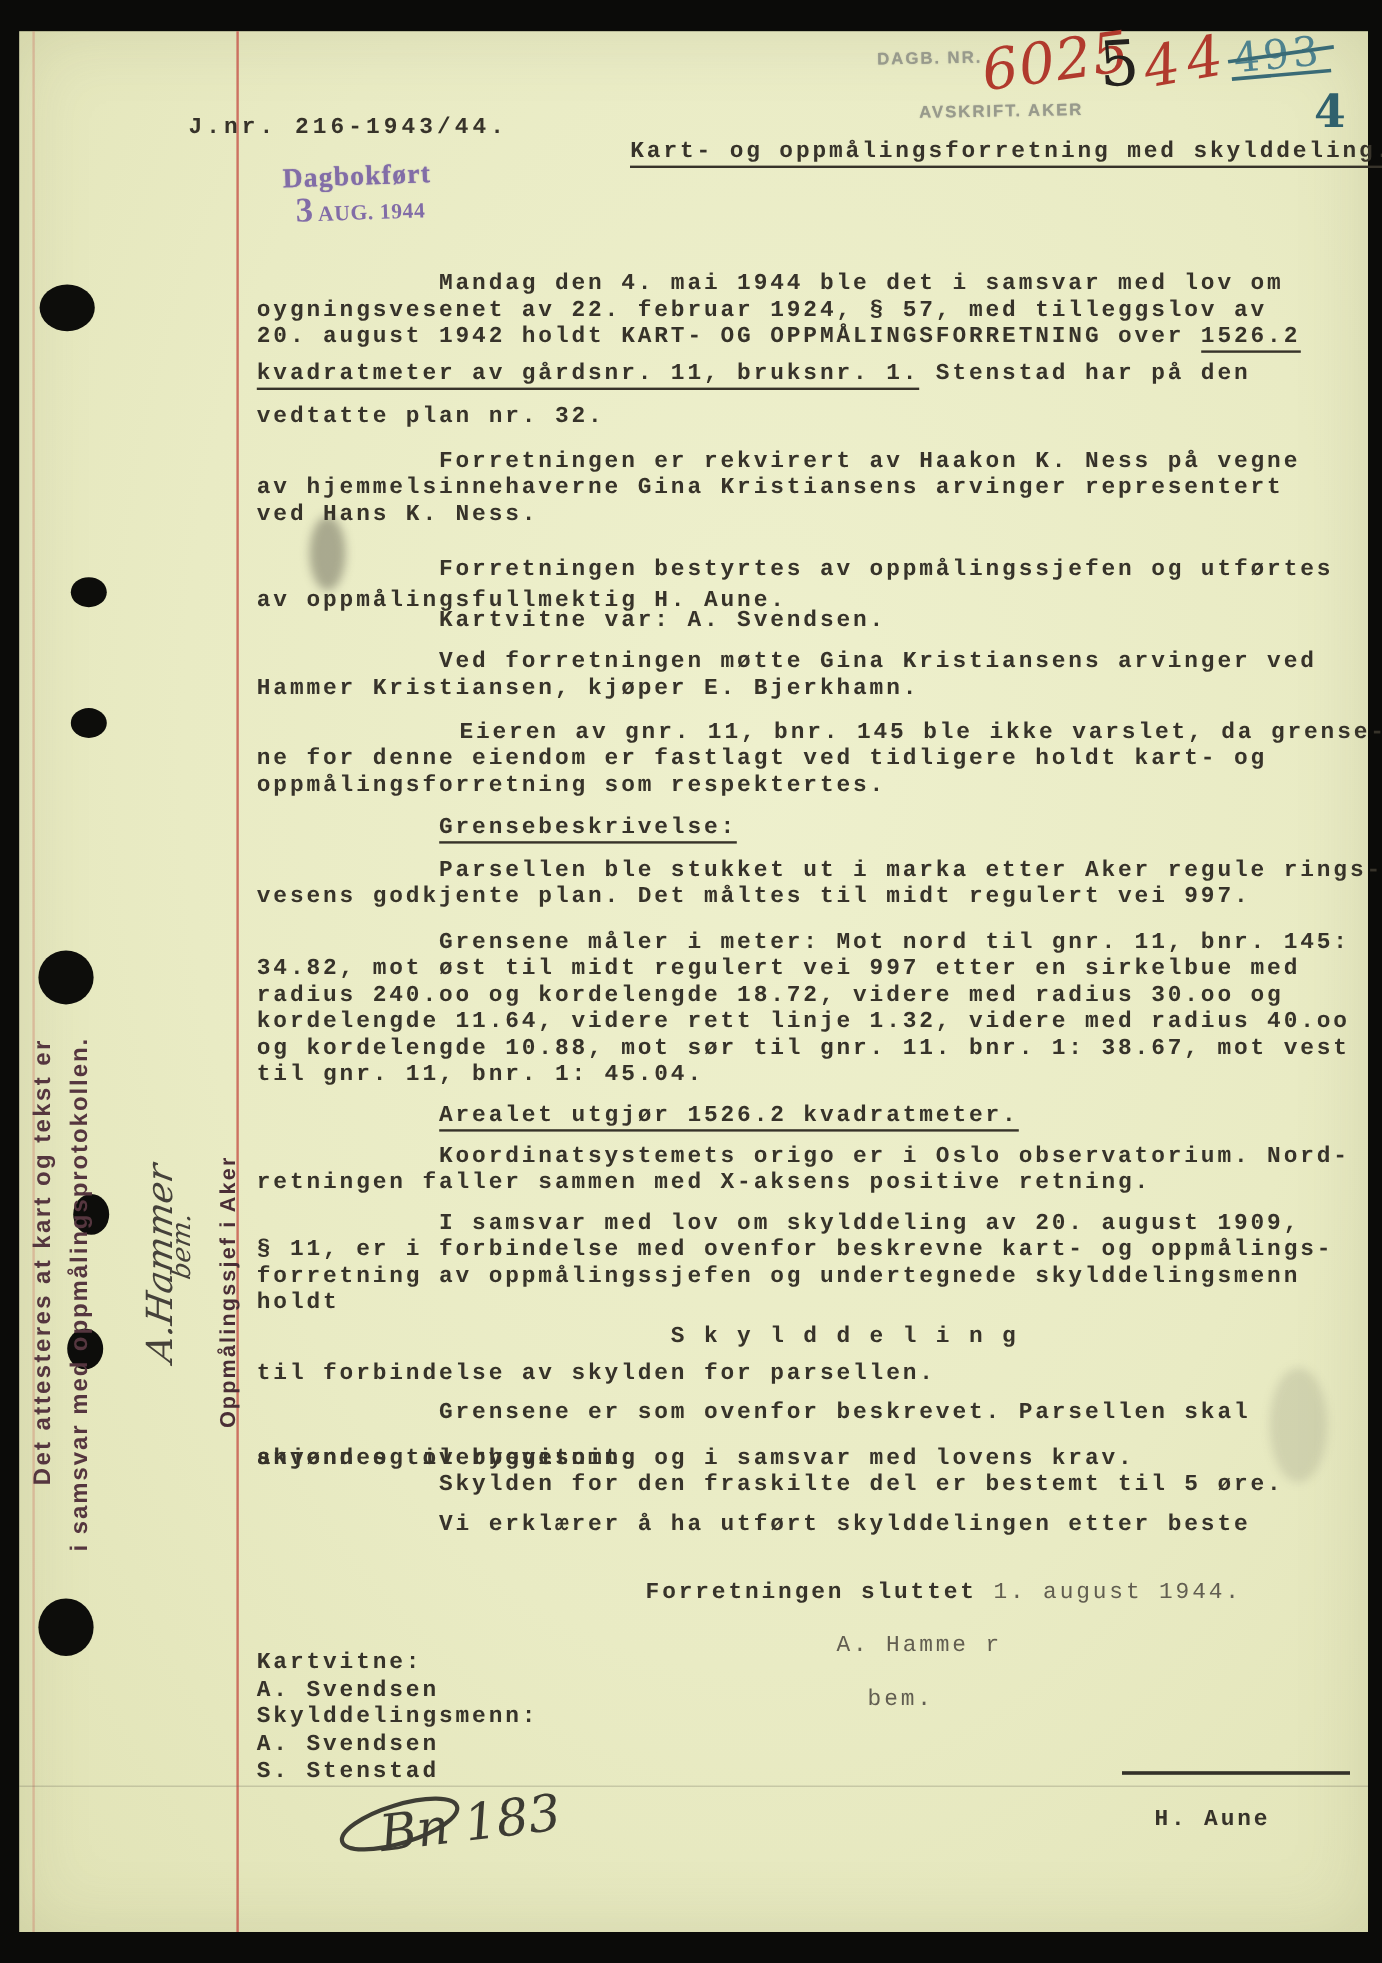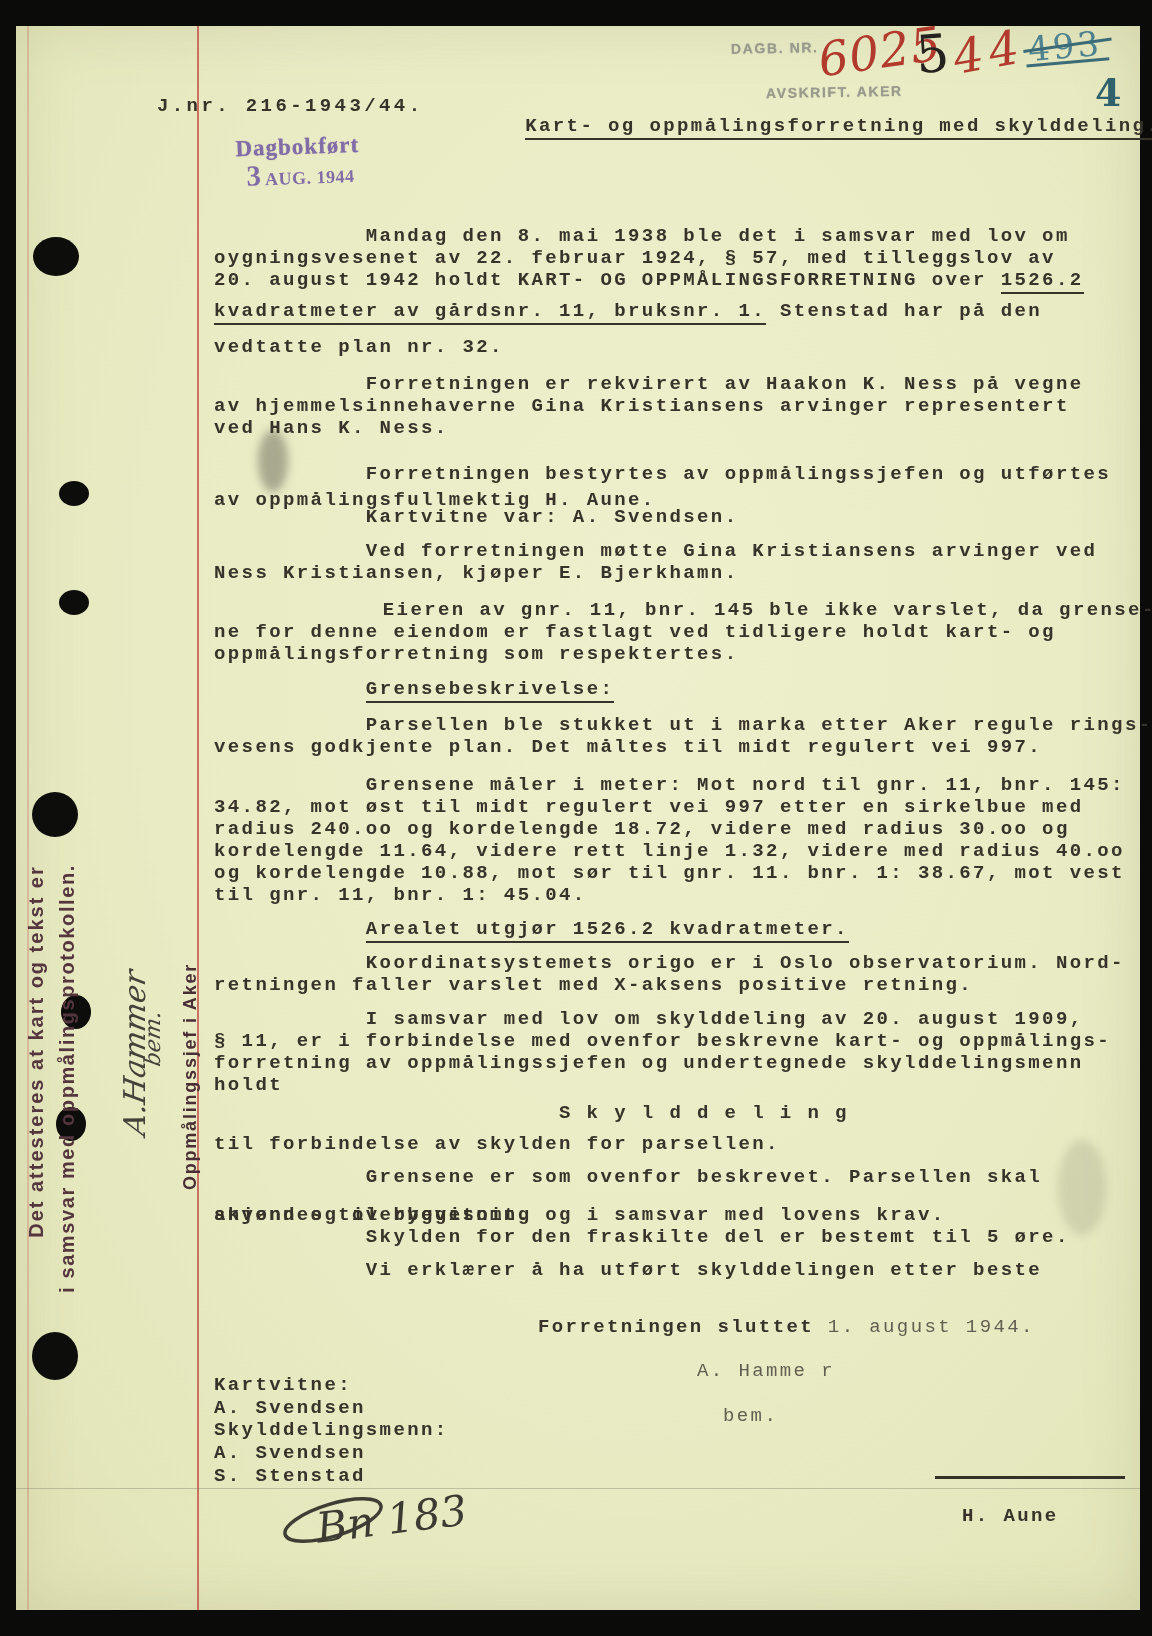--- a/index.html
+++ b/index.html
@@ -99,48 +99,48 @@
   </div>
 
   <div class="stamp-purple">
     <div class="l1">Dagbokført</div>
     <div class="l2">
       <span class="big3">3</span><span class="rest"> AUG. 1944</span>
     </div>
   </div>
 
   <div>
-      <div class="bline" style="top: 226px; left: 214px;"><span>           Mandag den 8. mai 1938 ble det i samsvar med lov om</span></div>
+      <div class="bline" style="top: 226px; left: 214px;"><span>           Mandag den 4. mai 1944 ble det i samsvar med lov om</span></div>
       <div class="bline" style="top: 248px; left: 214px;"><span>oygningsvesenet av 22. februar 1924, § 57, med tilleggslov av</span></div>
       <div class="bline" style="top: 270px; left: 214px;"><span>20. august 1942 holdt KART- OG OPPMÅLINGSFORRETNING over </span><span class="u">1526.2</span></div>
       <div class="bline" style="top: 301px; left: 214px;"><span class="u">kvadratmeter av gårdsnr. 11, bruksnr. 1.</span><span> Stenstad har på den</span></div>
       <div class="bline" style="top: 337px; left: 214px;"><span>vedtatte plan nr. 32.</span></div>
       <div class="bline" style="top: 374px; left: 214px;"><span>           Forretningen er rekvirert av Haakon K. Ness på vegne</span></div>
       <div class="bline" style="top: 396px; left: 214px;"><span>av hjemmelsinnehaverne Gina Kristiansens arvinger representert</span></div>
       <div class="bline" style="top: 418px; left: 214px;"><span>ved Hans K. Ness.</span></div>
       <div class="bline" style="top: 452px; left: 214px; margin-top: 12px;"><span>           Forretningen bestyrtes av oppmålingssjefen og utførtes</span></div>
       <div class="bline" style="top: 490px; left: 214px;"><span>av oppmålingsfullmektig H. Aune.</span></div>
       <div class="bline" style="top: 507px; left: 214px;"><span>           Kartvitne var: A. Svendsen.</span></div>
       <div class="bline" style="top: 541px; left: 214px;"><span>           Ved forretningen møtte Gina Kristiansens arvinger ved</span></div>
-      <div class="bline" style="top: 563px; left: 214px;"><span>Ness Kristiansen, kjøper E. Bjerkhamn.</span></div>
+      <div class="bline" style="top: 563px; left: 214px;"><span>Hammer Kristiansen, kjøper E. Bjerkhamn.</span></div>
       <div class="bline" style="top: 600px; left: 231px;"><span>           Eieren av gnr. 11, bnr. 145 ble ikke varslet, da grense-</span></div>
       <div class="bline" style="top: 622px; left: 214px;"><span>ne for denne eiendom er fastlagt ved tidligere holdt kart- og</span></div>
       <div class="bline" style="top: 644px; left: 214px;"><span>oppmålingsforretning som respektertes.</span></div>
       <div class="bline" style="top: 679px; left: 214px;"><span>           </span><span class="u">Grensebeskrivelse:</span></div>
       <div class="bline" style="top: 715px; left: 214px;"><span>           Parsellen ble stukket ut i marka etter Aker regule rings-</span></div>
       <div class="bline" style="top: 737px; left: 214px;"><span>vesens godkjente plan. Det måltes til midt regulert vei 997.</span></div>
       <div class="bline" style="top: 775px; left: 214px;"><span>           Grensene måler i meter: Mot nord til gnr. 11, bnr. 145:</span></div>
       <div class="bline" style="top: 797px; left: 214px;"><span>34.82, mot øst til midt regulert vei 997 etter en sirkelbue med</span></div>
       <div class="bline" style="top: 819px; left: 214px;"><span>radius 240.oo og kordelengde 18.72, videre med radius 30.oo og</span></div>
       <div class="bline" style="top: 841px; left: 214px;"><span>kordelengde 11.64, videre rett linje 1.32, videre med radius 40.oo</span></div>
       <div class="bline" style="top: 863px; left: 214px;"><span>og kordelengde 10.88, mot sør til gnr. 11. bnr. 1: 38.67, mot vest</span></div>
       <div class="bline" style="top: 885px; left: 214px;"><span>til gnr. 11, bnr. 1: 45.04.</span></div>
       <div class="bline" style="top: 919px; left: 214px;"><span>           </span><span class="u">Arealet utgjør 1526.2 kvadratmeter.</span></div>
       <div class="bline" style="top: 953px; left: 214px;"><span>           Koordinatsystemets origo er i Oslo observatorium. Nord-</span></div>
-      <div class="bline" style="top: 975px; left: 214px;"><span>retningen faller varslet med X-aksens positive retning.</span></div>
+      <div class="bline" style="top: 975px; left: 214px;"><span>retningen faller sammen med X-aksens positive retning.</span></div>
       <div class="bline" style="top: 1009px; left: 214px;"><span>           I samsvar med lov om skylddeling av 20. august 1909,</span></div>
       <div class="bline" style="top: 1031px; left: 214px;"><span>§ 11, er i forbindelse med ovenfor beskrevne kart- og oppmålings-</span></div>
       <div class="bline" style="top: 1053px; left: 214px;"><span>forretning av oppmålingssjefen og undertegnede skylddelingsmenn</span></div>
       <div class="bline" style="top: 1075px; left: 214px;"><span>holdt</span></div>
       <div class="bline" style="top: 1103px; left: 559px;"><span>S k y l d d e l i n g</span></div>
       <div class="bline" style="top: 1134px; left: 214px;"><span>til forbindelse av skylden for parsellen.</span></div>
       <div class="bline" style="top: 1167px; left: 214px;"><span>           Grensene er som ovenfor beskrevet. Parsellen skal</span></div>
       <div class="bline" style="top: 1189px; left: 214px; margin-top: 16px;"><span>anvendes til byggetomt.</span></div>
       <div class="bline" style="top: 1227px; left: 214px;"><span>           Skylden for den fraskilte del er bestemt til 5 øre.</span></div>
       <div class="bline" style="top: 1260px; left: 214px;"><span>           Vi erklærer å ha utført skylddelingen etter beste</span></div>

